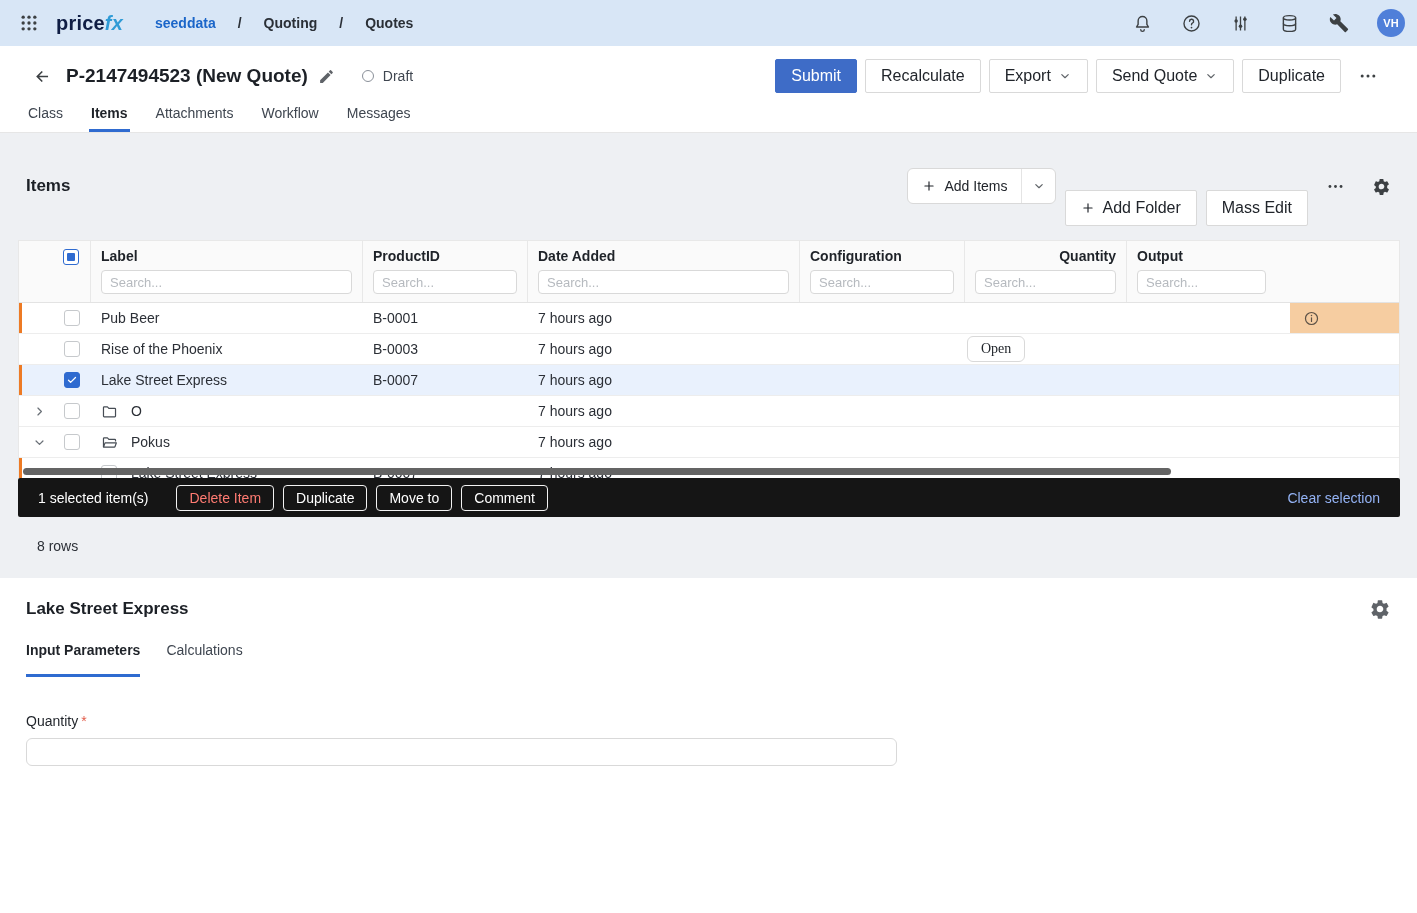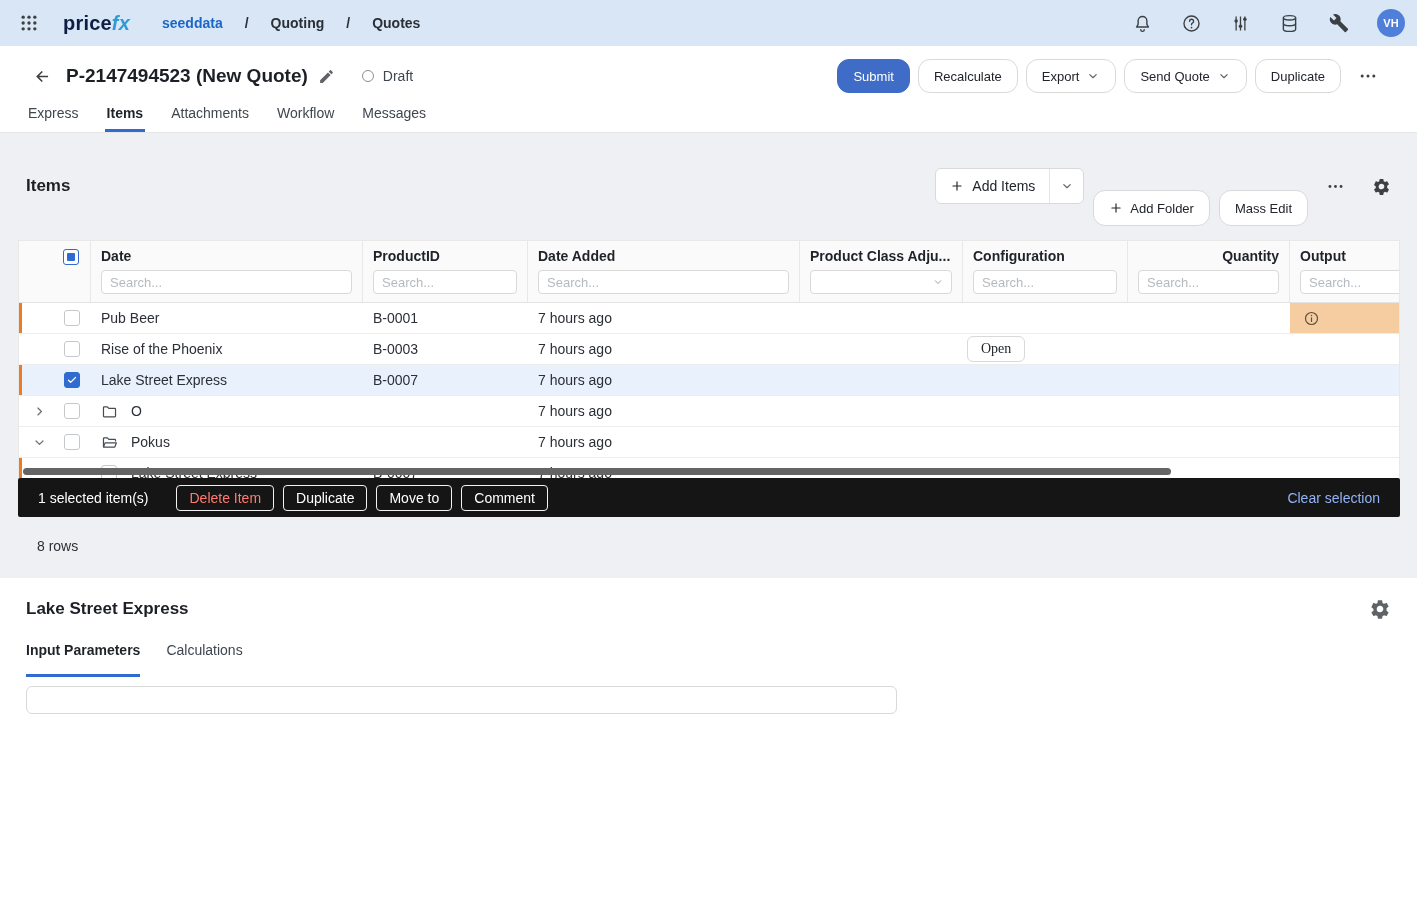--- a/index.html
+++ b/index.html
@@ -10,39 +10,39 @@
     color:#21252b;
     overflow:hidden;
   }
   svg.ic { display:block; }
   input { font-family:"Liberation Sans", sans-serif; outline:none; }
   input::placeholder { color:#b6babf; }
 
   
   .topbar { height:46px; background:#d8e6f6; display:flex; align-items:center; padding:0 12px 0 14px; }
   .apps-btn { width:30px; height:30px; display:flex; align-items:center; justify-content:center; color:#3c4043; cursor:pointer; }
-  .logo { margin-left:19px; font-size:20px; font-weight:700; color:#0f1d44; letter-spacing:.2px; cursor:pointer; display:flex; }
+  .logo { margin-left:12px; font-size:20px; font-weight:700; color:#0f1d44; letter-spacing:.2px; cursor:pointer; display:flex; }
   .logo .fx { color:#2f9bd6; font-style:italic; }
   .breadcrumb { margin-left:32px; font-size:14px; font-weight:600; color:#2a2f36; display:flex; gap:22px; align-items:center; }
   .breadcrumb .app { color:#1b66c9; cursor:pointer; }
   .topbar-right { margin-left:auto; display:flex; align-items:center; gap:28px; color:#3c4043; }
   .tb-ic { width:21px; height:21px; cursor:pointer; display:flex; align-items:center; justify-content:center; }
   .avatar { width:28px; height:28px; border-radius:50%; background:#4f7fd9; color:#fff; font-size:11px; font-weight:700; display:flex; align-items:center; justify-content:center; cursor:pointer; }
 
   
   .quote-header { background:#fff; border-bottom:1px solid #e6e6e6; }
   .qh-row { display:flex; align-items:center; padding:0 30px; height:52px; padding-top:8px; }
   .back-btn { width:24px; height:24px; color:#3c4043; cursor:pointer; display:flex; align-items:center; justify-content:center; }
   .qh-title { font-size:19px; font-weight:700; margin:0 8px 0 12px; color:#1c2026; }
   .edit-btn { width:22px; height:22px; color:#5f6368; cursor:pointer; display:flex; align-items:center; justify-content:center; }
   .status { display:flex; align-items:center; gap:9px; margin-left:24px; color:#3f4650; font-size:14px; }
   .status-dot { width:12px; height:12px; border:1.5px solid #8a9099; border-radius:50%; }
   .qh-actions { margin-left:auto; display:flex; gap:8px; align-items:center; }
-  .btn { height:34px; padding:0 15px; border:1px solid #d9d9d9; border-radius:12px; background:#fff;
-         font-size:13px; color:#21252b; display:inline-flex; align-items:center; gap:7px; cursor:pointer;
+  .btn { height:34px; padding:0 15px; border:1px solid #d9d9d9; border-radius:2px; background:#fff;
+         font-size:16px; color:#21252b; display:inline-flex; align-items:center; gap:7px; cursor:pointer;
          font-family:"Liberation Sans", sans-serif; white-space:nowrap; }
   .btn-primary { background:#3e6cc7; border-color:#3e6cc7; color:#fff; }
   .btn-ghost { border:none; background:transparent; padding:0 9px; color:#3c4043; }
   .caret { width:14px; height:14px; color:#5f6368; }
 
   .nav-tabs { display:flex; gap:24px; padding:0 26px; height:34px; align-items:flex-end; }
   .nav-tab { padding:0 2px 8px; font-size:14px; color:#3f4650; cursor:pointer; border-bottom:3px solid transparent; }
   .nav-tab.active { color:#1f2329; font-weight:700; border-bottom-color:#2f6bd0; }
 
   
@@ -284,21 +284,21 @@
       </button>
       <button class="btn">Duplicate</button>
       <button class="btn btn-ghost">
           <svg class="ic" width="20" height="20">
             <use href="#i-dots"></use>
           </svg>
         </button>
     </div>
   </div>
   <div class="nav-tabs">
-    <div class="nav-tab">Express</div>
+    <div class="nav-tab">Class</div>
     <div class="nav-tab active">Items</div>
     <div class="nav-tab">Attachments</div>
     <div class="nav-tab">Workflow</div>
     <div class="nav-tab">Messages</div>
   </div>
 </div>
 
 <div class="items-toolbar">
   <div class="items-title">Items</div>
   <div class="toolbar-right">
@@ -338,38 +338,30 @@
 <div class="table-wrap">
   <div class="tbl">
 
     <div class="thead">
       <div class="th-select c-sel" style="border-right:1px solid #e8e8e8;">
         <span class="cb indeterminate">
             <span class="inner"></span>
           </span>
       </div>
       <div class="th c-label">
-        <span class="th-title">Date</span>
+        <span class="th-title">Label</span>
         <input class="search-input" placeholder="Search..." style="">
       </div>
       <div class="th c-pid">
         <span class="th-title">ProductID</span>
         <input class="search-input" placeholder="Search..." style="">
       </div>
       <div class="th c-date">
         <span class="th-title">Date Added</span>
         <input class="search-input" placeholder="Search..." style="">
-      </div>
-      <div class="th c-class">
-        <span class="th-title">Product Class Adju...</span>
-        <div class="filter-select">
-          <svg class="ic" width="12" height="12">
-              <use href="#i-chev-down"></use>
-            </svg>
-        </div>
       </div>
       <div class="th c-config">
         <span class="th-title">Configuration</span>
         <input class="search-input" placeholder="Search..." style="">
       </div>
       <div class="th c-qty">
         <span class="th-title">Quantity</span>
         <input class="search-input" placeholder="Search..." style="">
       </div>
       <div class="th c-out">
@@ -539,14 +531,17 @@
   <div class="detail-head">
     <span class="detail-title">Lake Street Express</span>
     <svg class="ic gear-btn" width="20" height="20">
         <use href="#i-gear"></use>
       </svg>
   </div>
   <div class="detail-tabs">
     <div class="d-tab active">Input Parameters</div>
     <div class="d-tab">Calculations</div>
   </div>
+  <div class="field-label">
+    <span>Quantity</span><span class="req">*</span>
+  </div>
   <input class="field-input" value="" style="">
 </div>
 
 </body></html>

